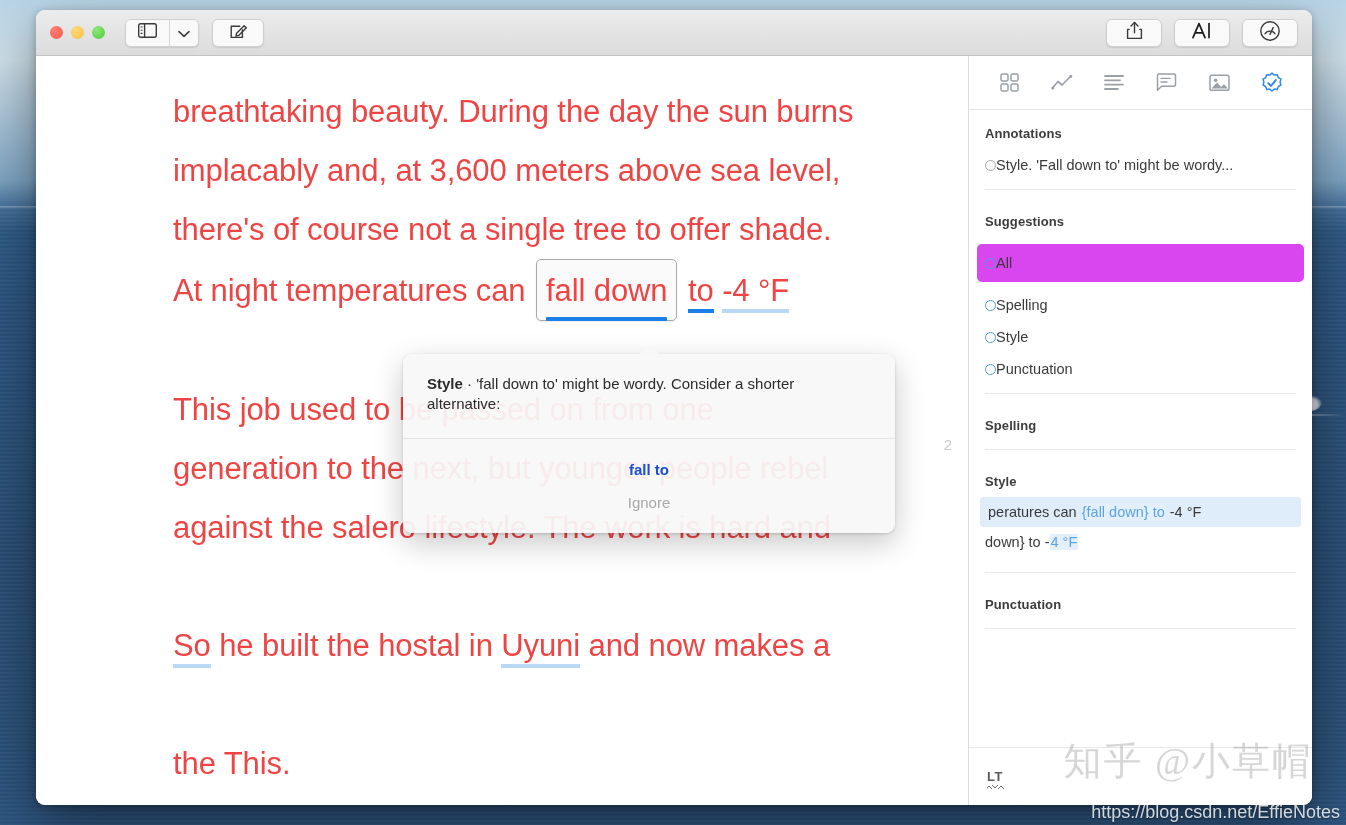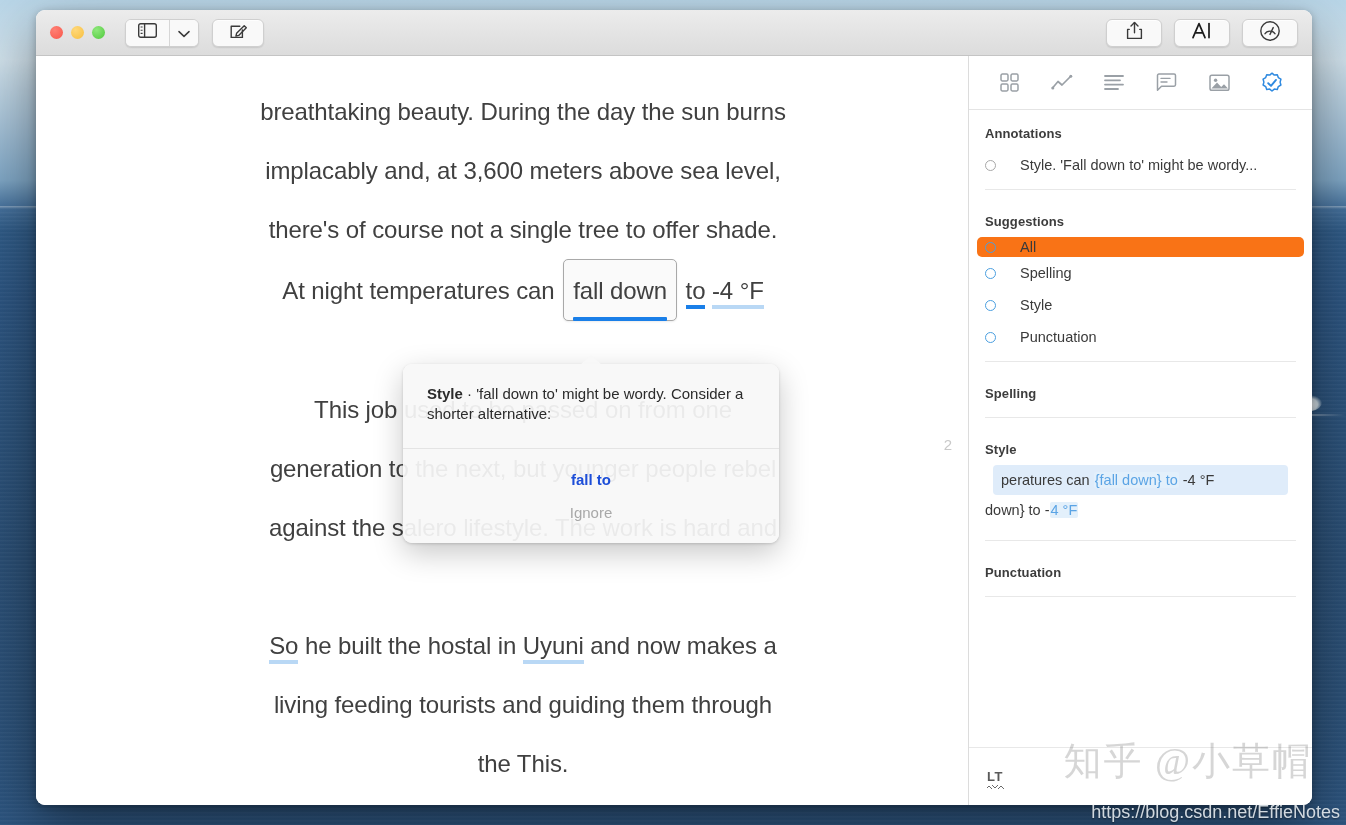--- a/index.html
+++ b/index.html
@@ -127,25 +127,24 @@
     flex: 0 0 932px;
     background: #ffffff;
     position: relative;
     overflow: hidden;
   }
   .doc-text {
     position: absolute;
     left: 137px;
     top: 26px;
     width: 700px;
-    font-size: 24px;
+    font-size: 31px;
     line-height: 59px;
-    color: #404040;
+    color: #ef4444;
     letter-spacing: -0.1px;
-    text-align: center;
   }
   .para { margin: 0; }
   .para + .para { margin-top: 59px; }
 
   
   .u-blue   { border-bottom: 4px solid #1a7fe8; padding-bottom: 1px; }
   .u-light  { border-bottom: 4px solid #b9d8f5; padding-bottom: 1px; }
 
   .chip {
     display: inline-block;
@@ -169,22 +168,22 @@
     position: absolute;
     right: 16px; top: 380px;
     font-size: 15px;
     color: #c9c9c9;
   }
 
   
   .popup {
     position: absolute;
     left: 367px;
-    top: 308px;
-    width: 376px;
+    top: 298px;
+    width: 492px;
     background: rgba(247,247,247,0.93);
     border-radius: 9px;
     box-shadow: 0 10px 30px rgba(0,0,0,.22), 0 1px 3px rgba(0,0,0,.16);
     overflow: visible;
     z-index: 30;
   }
   .popup::before {
     content: "";
     position: absolute;
     left: 50%; top: -9px;
@@ -248,21 +247,21 @@
   .sb-section-title {
     font-size: 13px;
     font-weight: 700;
     color: #3c3c3c;
     padding: 16px 16px 8px 16px;
     letter-spacing: .1px;
   }
   .sb-row {
     display: flex;
     align-items: center;
-    gap: 24px;
+    gap: 0;
     font-size: 14.5px;
     color: #3a3a3a;
     padding: 6px 16px;
     line-height: 20px;
     cursor: default;
   }
   .sb-text-row {
     font-size: 14.5px;
     color: #3a3a3a;
     padding: 2px 16px 10px 16px;
@@ -272,32 +271,32 @@
     cursor: default;
   }
   .radio {
     width: 11px; height: 11px;
     border: 1.6px solid #4b9fe0;
     border-radius: 50%;
     flex: 0 0 11px;
   }
   .radio.gray { border-color: #a8a8a8; }
   .sb-row.selected {
-    background: #f97316;
+    background: #d946ef;
     border-radius: 5px;
-    margin: 0 8px;
-    padding: 0 8px;
+    margin: 7px 8px;
+    padding: 9px 8px;
   }
   .divider { height: 1px; background: #e8e8e8; margin: 8px 16px; }
 
   .hl-blue { color: #5ba4e5; background: #e3f0fb; border-radius: 2px; padding: 0 1px; }
   .style-row-hl {
     background: #dfecfa;
     border-radius: 4px;
-    margin: 0 24px;
+    margin: 0 11px;
     padding: 3px 8px;
     font-size: 14.5px;
     color: #3a3a3a;
     white-space: nowrap;
     overflow: hidden;
     line-height: 24px;
     cursor: default;
   }
   .style-row-2 {
     font-size: 14.5px;
@@ -449,21 +448,21 @@
           <span class="u-blue">to</span>
           <span class="u-light">-4 °F</span>
         </p>
 
         <p class="para">
           <span>This job used to be passed on from one</span><br>
           <span>generation to the next, but younger people rebel</span><br>
           <span>against the salero lifestyle. The work is hard and</span><br>
           <br>
           <span class="u-light">So</span><span> he built the hostal in </span><span class="u-light">Uyuni</span><span> and now makes a</span><br>
-          <span>living feeding tourists and guiding them through</span><br>
+          <br>
           <span>the This.</span>
         </p>
 
       </div>
 
       <div class="page-num">2</div>
 
       <div class="popup">
         <div class="popup-head">
           <b>Style</b><span> · </span><span>'fall down to' might be wordy. Consider a shorter alternative:</span>

